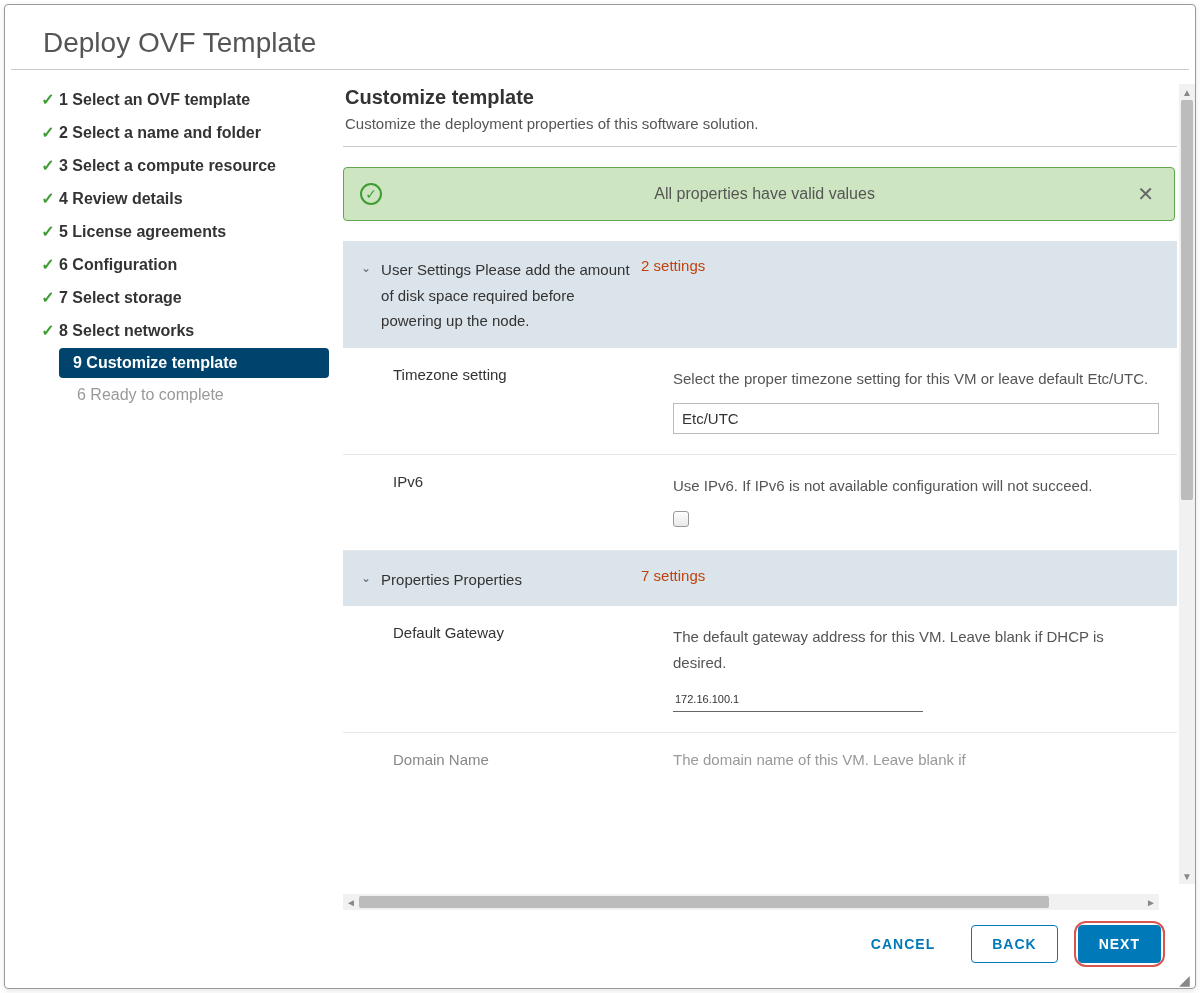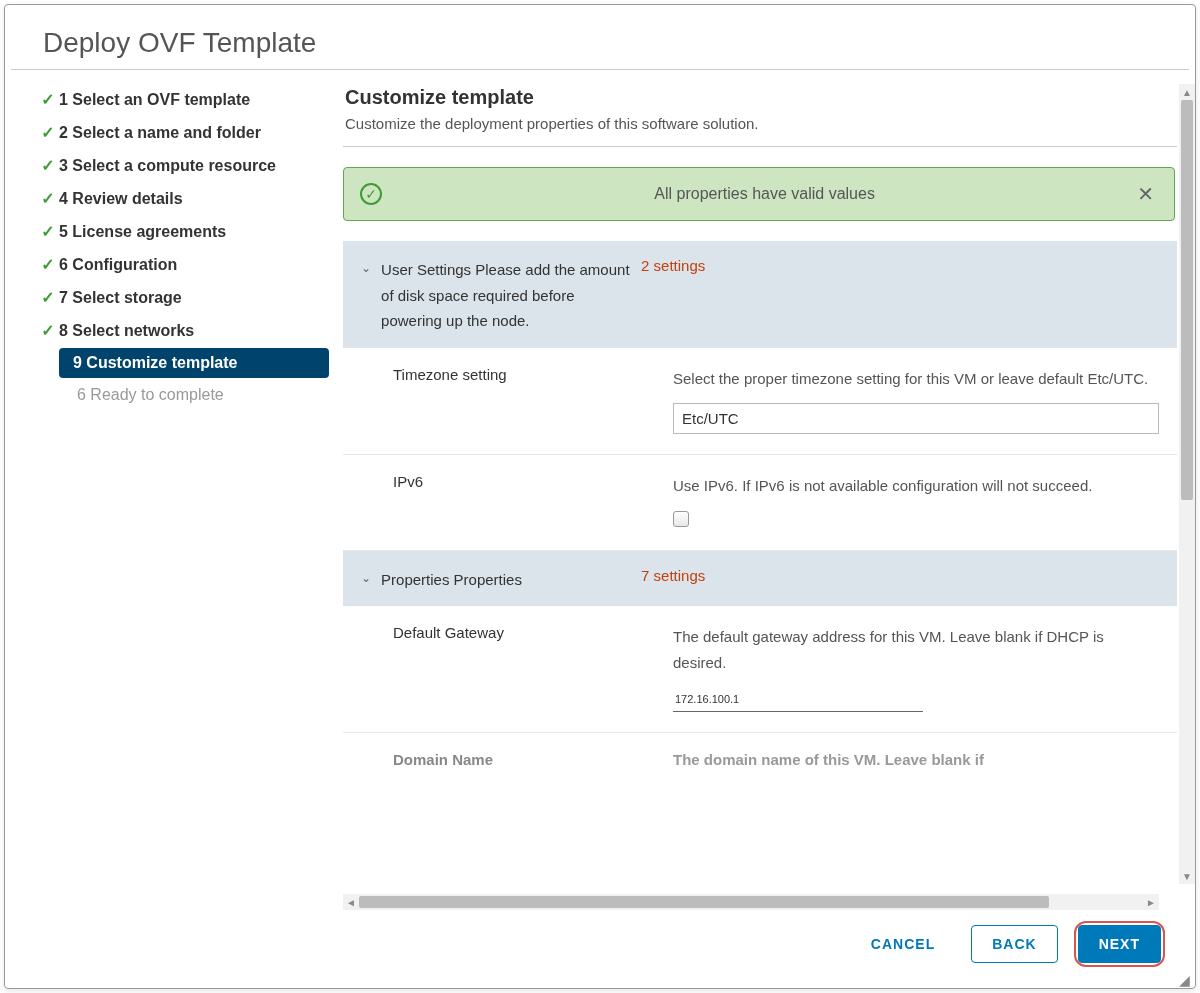--- a/index.html
+++ b/index.html
@@ -258,21 +258,20 @@
     position:absolute;
     right:2px;bottom:2px;
     width:14px;height:14px;
     color:#888;
     font-size:14px;
   }
   .cut-row {
      display:flex;
      padding: 18px 18px 0 50px;
      color:#999;
-     font-weight:bold;
    }
 </style>
 </head>
 <body>
 
 <div class="dialog">
 
   <div class="dialog-title">Deploy OVF Template</div>
 
   <div class="body">

